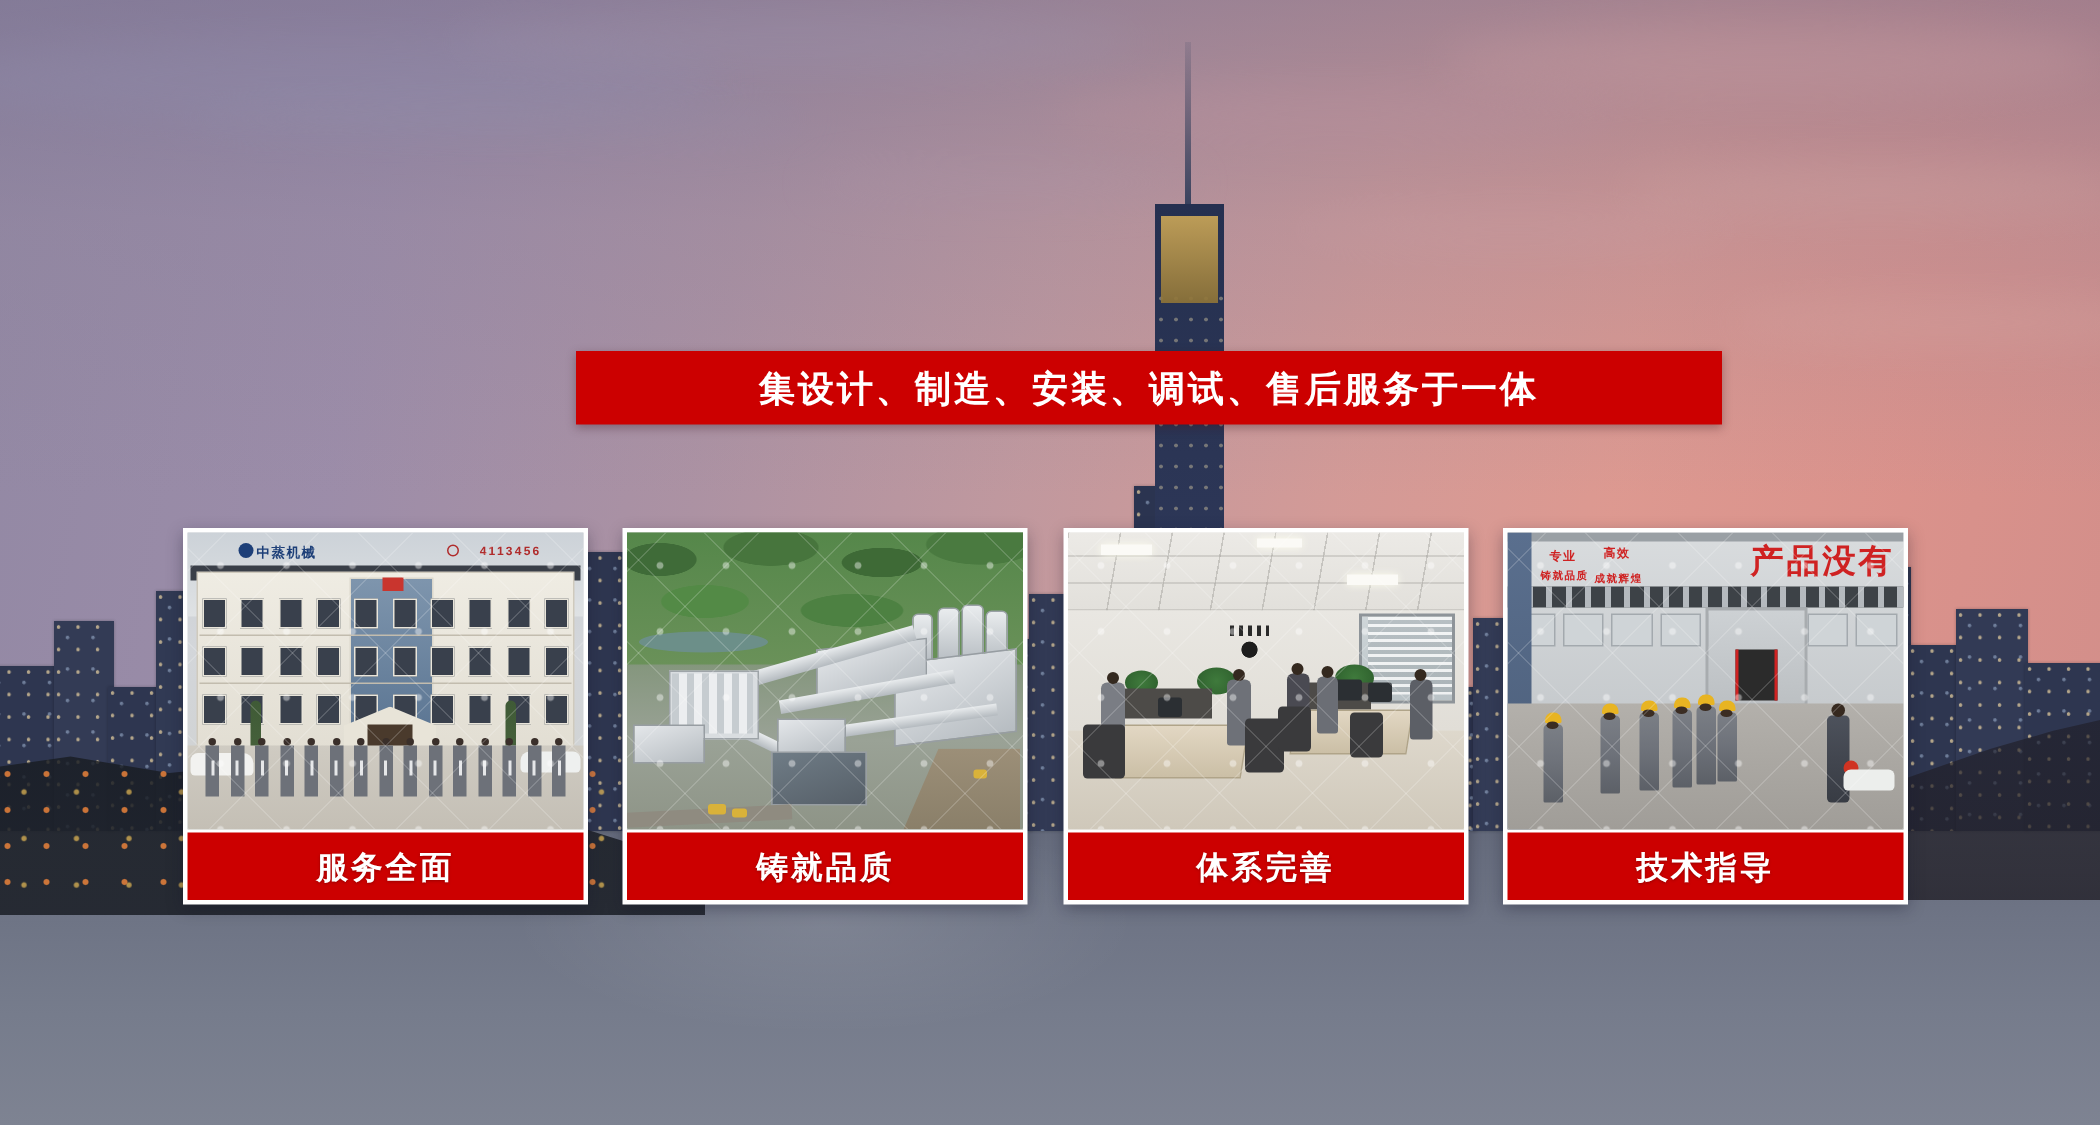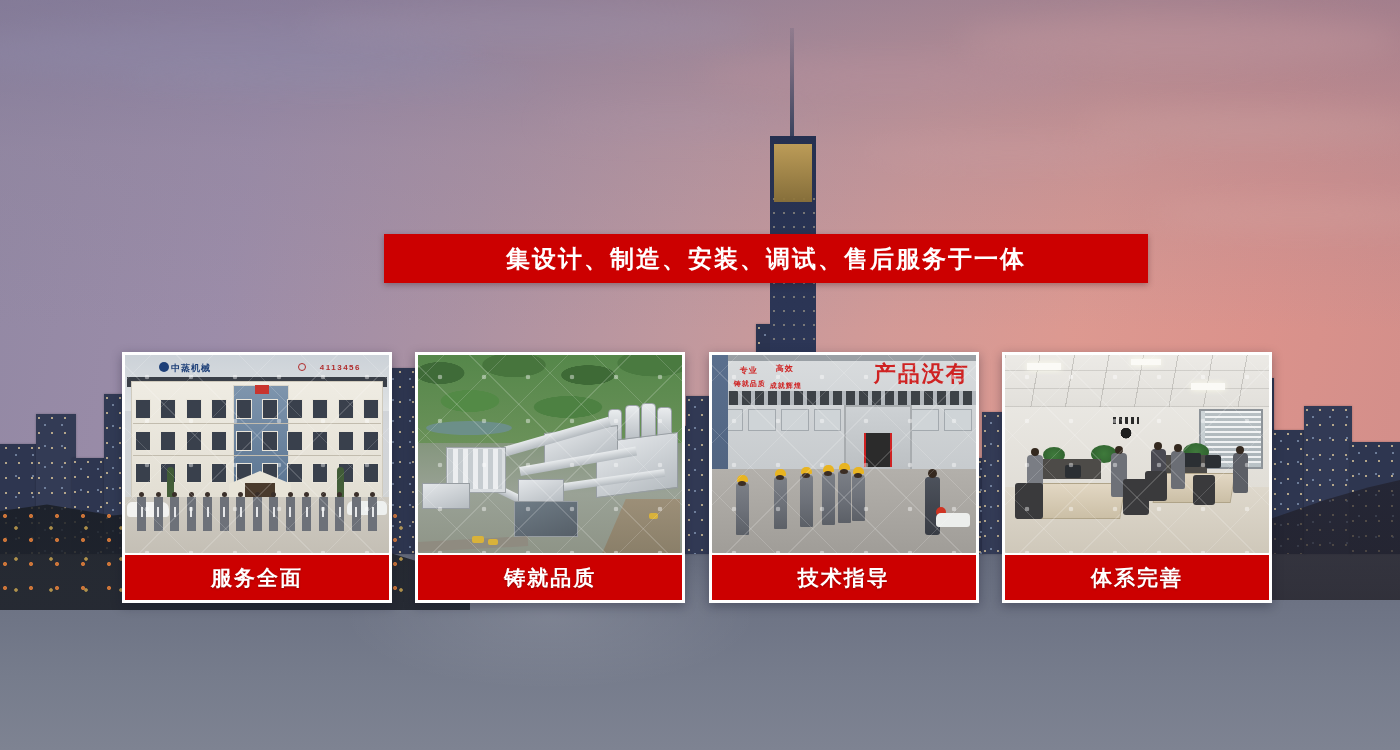--- a/index.html
+++ b/index.html
@@ -443,62 +443,20 @@
         <div class="dirt" style="right:2px;bottom:0;width:78px;height:54px;clip-path:polygon(30% 0,100% 0,100% 100%,0 100%);"></div>
         <div class="road" style="left:0;bottom:4px;width:110px;height:10px;transform:rotate(-3deg);"></div>
         <div class="yellow" style="left:54px;bottom:10px;width:12px;height:7px;"></div>
         <div class="yellow" style="left:70px;bottom:8px;width:10px;height:6px;"></div>
         <div class="yellow" style="right:24px;bottom:34px;width:9px;height:6px;"></div>
         <div class="wm"></div>
           <div class="wmdot"></div>
       </div>
       <div class="card-label">
         <span>铸就品质</span>
-      </div>
-    </div>
-
-    <div class="card">
-      <div class="card-photo p4">
-        <div class="fac"></div>
-        <div class="facroofline"></div>
-        <div class="bigred">产品没有</div>
-        <div class="smred" style="left:28px;top:10px;">专业</div>
-        <div class="smred" style="left:64px;top:8px;">高效</div>
-        <div class="smred2" style="left:22px;top:24px;">铸就品质</div>
-        <div class="smred2" style="left:58px;top:26px;">成就辉煌</div>
-        <div class="strip"></div>
-        <div class="stripw"></div>
-        <div class="winrow">
-            <i></i>
-            <i></i>
-            <i></i>
-            <i></i>
-            <i></i>
-            <i></i>
-            <i></i>
-            <i></i>
-          </div>
-        <div class="gate"></div>
-        <div class="gdoor"></div>
-        <div class="leftcol"></div>
-        <div class="ground4"></div>
-        <div class="worker" style="left:24px;bottom:18px;"></div>
-        <div class="worker" style="left:62px;bottom:24px;"></div>
-        <div class="worker" style="left:88px;bottom:26px;"></div>
-        <div class="worker" style="left:110px;bottom:28px;"></div>
-        <div class="worker" style="left:126px;bottom:30px;"></div>
-        <div class="worker" style="left:140px;bottom:32px;height:46px;"></div>
-        <div class="boss" style="right:36px;bottom:18px;"></div>
-        <div class="helmet" style="right:30px;bottom:36px;"></div>
-        <div class="carw"></div>
-        <div class="wm"></div>
-          <div class="wmdot"></div>
-      </div>
-      <div class="card-label">
-        <span>技术指导</span>
       </div>
     </div>
 
     <div class="card">
       <div class="card-photo p3">
         <div class="ceil"></div>
         <div class="ceilgrid"></div>
         <div class="lamp" style="left:22px;top:8px;width:34px;height:7px;"></div>
         <div class="lamp" style="left:126px;top:4px;width:30px;height:6px;"></div>
         <div class="lamp" style="left:186px;top:28px;width:34px;height:7px;"></div>
@@ -527,14 +485,56 @@
         <div class="chair" style="left:140px;top:116px;width:22px;height:30px;"></div>
         <div class="chair" style="left:188px;top:120px;width:22px;height:30px;"></div>
         <div class="wm"></div>
           <div class="wmdot"></div>
       </div>
       <div class="card-label">
         <span>体系完善</span>
       </div>
     </div>
 
+    <div class="card">
+      <div class="card-photo p4">
+        <div class="fac"></div>
+        <div class="facroofline"></div>
+        <div class="bigred">产品没有</div>
+        <div class="smred" style="left:28px;top:10px;">专业</div>
+        <div class="smred" style="left:64px;top:8px;">高效</div>
+        <div class="smred2" style="left:22px;top:24px;">铸就品质</div>
+        <div class="smred2" style="left:58px;top:26px;">成就辉煌</div>
+        <div class="strip"></div>
+        <div class="stripw"></div>
+        <div class="winrow">
+            <i></i>
+            <i></i>
+            <i></i>
+            <i></i>
+            <i></i>
+            <i></i>
+            <i></i>
+            <i></i>
+          </div>
+        <div class="gate"></div>
+        <div class="gdoor"></div>
+        <div class="leftcol"></div>
+        <div class="ground4"></div>
+        <div class="worker" style="left:24px;bottom:18px;"></div>
+        <div class="worker" style="left:62px;bottom:24px;"></div>
+        <div class="worker" style="left:88px;bottom:26px;"></div>
+        <div class="worker" style="left:110px;bottom:28px;"></div>
+        <div class="worker" style="left:126px;bottom:30px;"></div>
+        <div class="worker" style="left:140px;bottom:32px;height:46px;"></div>
+        <div class="boss" style="right:36px;bottom:18px;"></div>
+        <div class="helmet" style="right:30px;bottom:36px;"></div>
+        <div class="carw"></div>
+        <div class="wm"></div>
+          <div class="wmdot"></div>
+      </div>
+      <div class="card-label">
+        <span>技术指导</span>
+      </div>
+    </div>
+
   </div>
 </div>
 
 </body></html>

